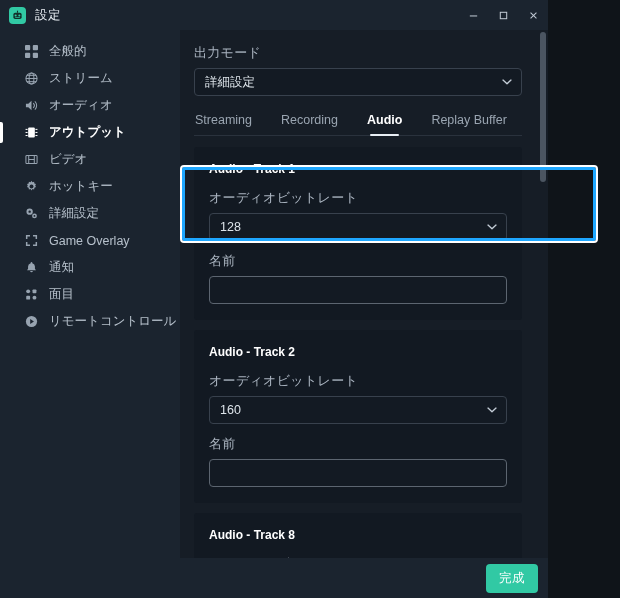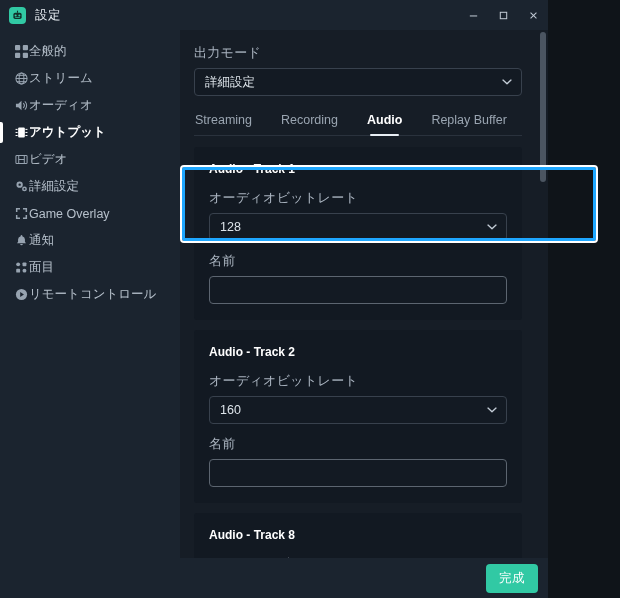--- a/index.html
+++ b/index.html
@@ -81,21 +81,22 @@
     flex: 0 0 180px;
     background: #1b242f;
     padding-top: 8px;
     overflow: hidden;
   }
   .side-item {
     position: relative;
     height: 27px;
     display: flex;
     align-items: center;
-    padding-left: 14px;
+    padding-left: 24px;
+    gap: 10px;
     color: #b6c0cb;
     font-size: 12.5px;
     white-space: nowrap;
   }
   .side-item .ic {
     width: 15px;
     height: 15px;
     flex: 0 0 15px;
     display: flex;
     align-items: center;
@@ -357,20 +358,29 @@
           <svg width="13" height="13" viewBox="0 0 14 14" fill="none" stroke="currentColor" stroke-width="1.1">
               <rect x="1" y="2.6" width="12" height="8.8" rx="1"></rect>
               <line x1="4" y1="2.6" x2="4" y2="11.4"></line>
               <line x1="10" y1="2.6" x2="10" y2="11.4"></line>
               <line x1="4" y1="7" x2="10" y2="7"></line>
             </svg>
         </span>
         <span>ビデオ</span>
       </div>
 
+      <div class="side-item">
+        <span class="ic">
+          <svg width="13" height="13" viewBox="0 0 14 14" fill="currentColor">
+              <path d="M7 0.8l1 1.5 1.8-.4.3 1.8 1.7.7-.8 1.6.8 1.6-1.7.7-.3 1.8-1.8-.4-1 1.5-1-1.5-1.8.4-.3-1.8-1.7-.7.8-1.6-.8-1.6 1.7-.7.3-1.8 1.8.4z"></path>
+              <circle cx="7" cy="7" r="2.1" fill="#1b242f"></circle>
+            </svg>
+        </span>
+        <span>ホットキー</span>
+      </div>
 
       <div class="side-item">
         <span class="ic">
           <svg width="13" height="13" viewBox="0 0 14 14" fill="currentColor">
               <circle cx="5" cy="5" r="3.4"></circle>
               <circle cx="5" cy="5" r="1.3" fill="#1b242f"></circle>
               <circle cx="10.2" cy="9.6" r="2.6"></circle>
               <circle cx="10.2" cy="9.6" r="1" fill="#1b242f"></circle>
             </svg>
         </span>

